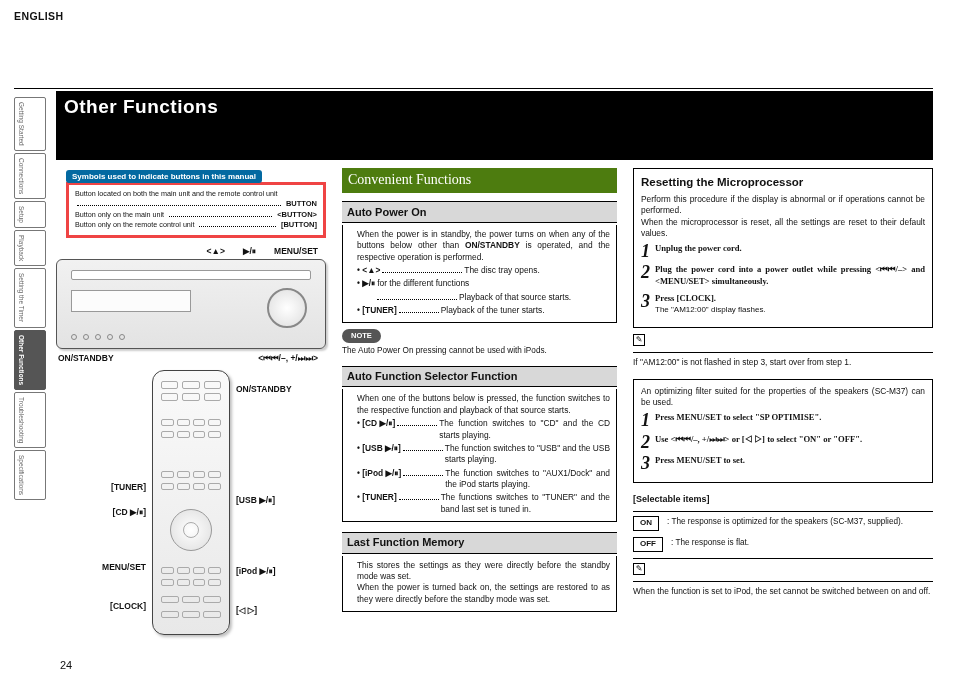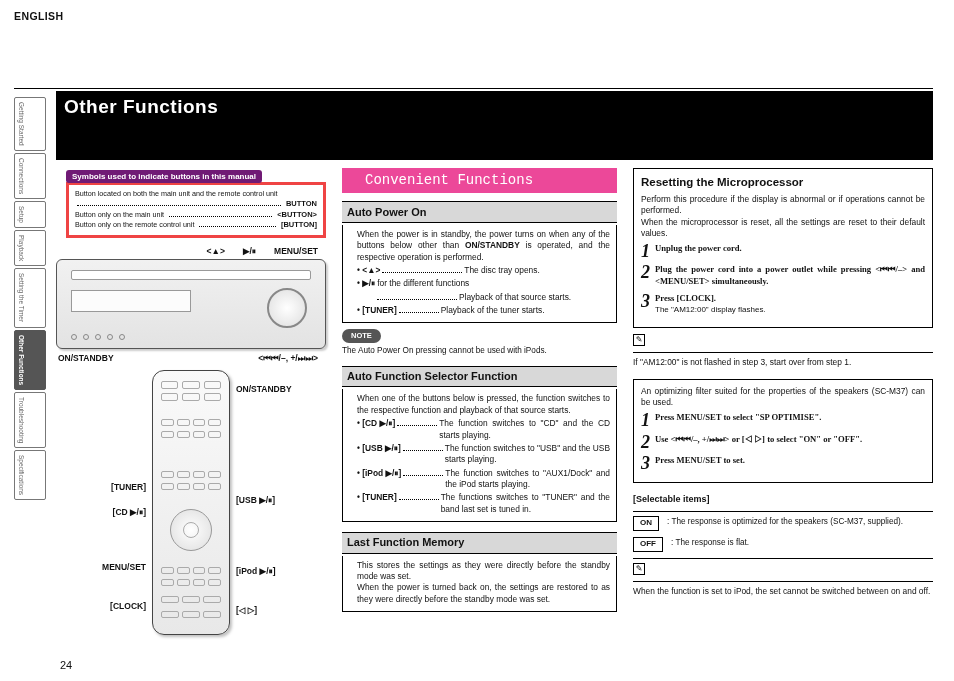--- a/index.html
+++ b/index.html
@@ -79,21 +79,21 @@
     padding: 2px 8px 3px 8px;
   }
   
   .col1 { position: relative; }
   .symbols-box {
     margin-top: 2px;
     margin-left: 10px;
   }
   .symbols-title {
     display: inline-block;
-    background: #701a75;
+    background: #0369a1;
     color: #fff;
     font-size: 8px;
     font-weight: bold;
     padding: 2px 6px;
     border-radius: 3px;
   }
   .symbols-inner {
     border: 3px solid #ef4444;
     margin-top: -1px;
     padding: 4px 6px 4px 6px;
@@ -168,25 +168,25 @@
   .remote .smallbtns span{height:8px; border:0.8px solid #aaa; border-radius:2px;}
   .remote .rowbtns{position:absolute; left:8px; right:8px; display:grid; grid-template-columns:repeat(4,1fr); gap:3px;}
   .remote .rowbtns span{height:7px; border:0.8px solid #aaa; border-radius:2px;}
   .remote .r1{top:48px;} .remote .r2{top:60px;} .remote .r3{top:100px;} .remote .r4{top:112px;}
   .remote .r5{top:196px;} .remote .r6{top:208px;} .remote .r7{top:225px; grid-template-columns:repeat(3,1fr);}
   .remote .r8{top:240px; grid-template-columns:repeat(3,1fr);}
 
   
   .col2, .col3 { font-size: 8.4px; line-height: 1.35; }
   .h-band {
-    background: #ec4899;
+    background: #4d7c0f;
     color: #fff;
-    font-family: Liberation Mono, monospace;
+    font-family: Liberation Serif, serif;
     font-size: 14px;
-    padding: 3px 23px;
+    padding: 3px 6px;
     margin-bottom: 8px;
   }
   .sub-band {
     background: #d8d8d8;
     font-weight: bold;
     font-size: 11px;
     padding: 2.5px 5px;
     border-top: 1px solid #000;
     border-bottom: 1px solid #000;
     margin-bottom: 2px;

